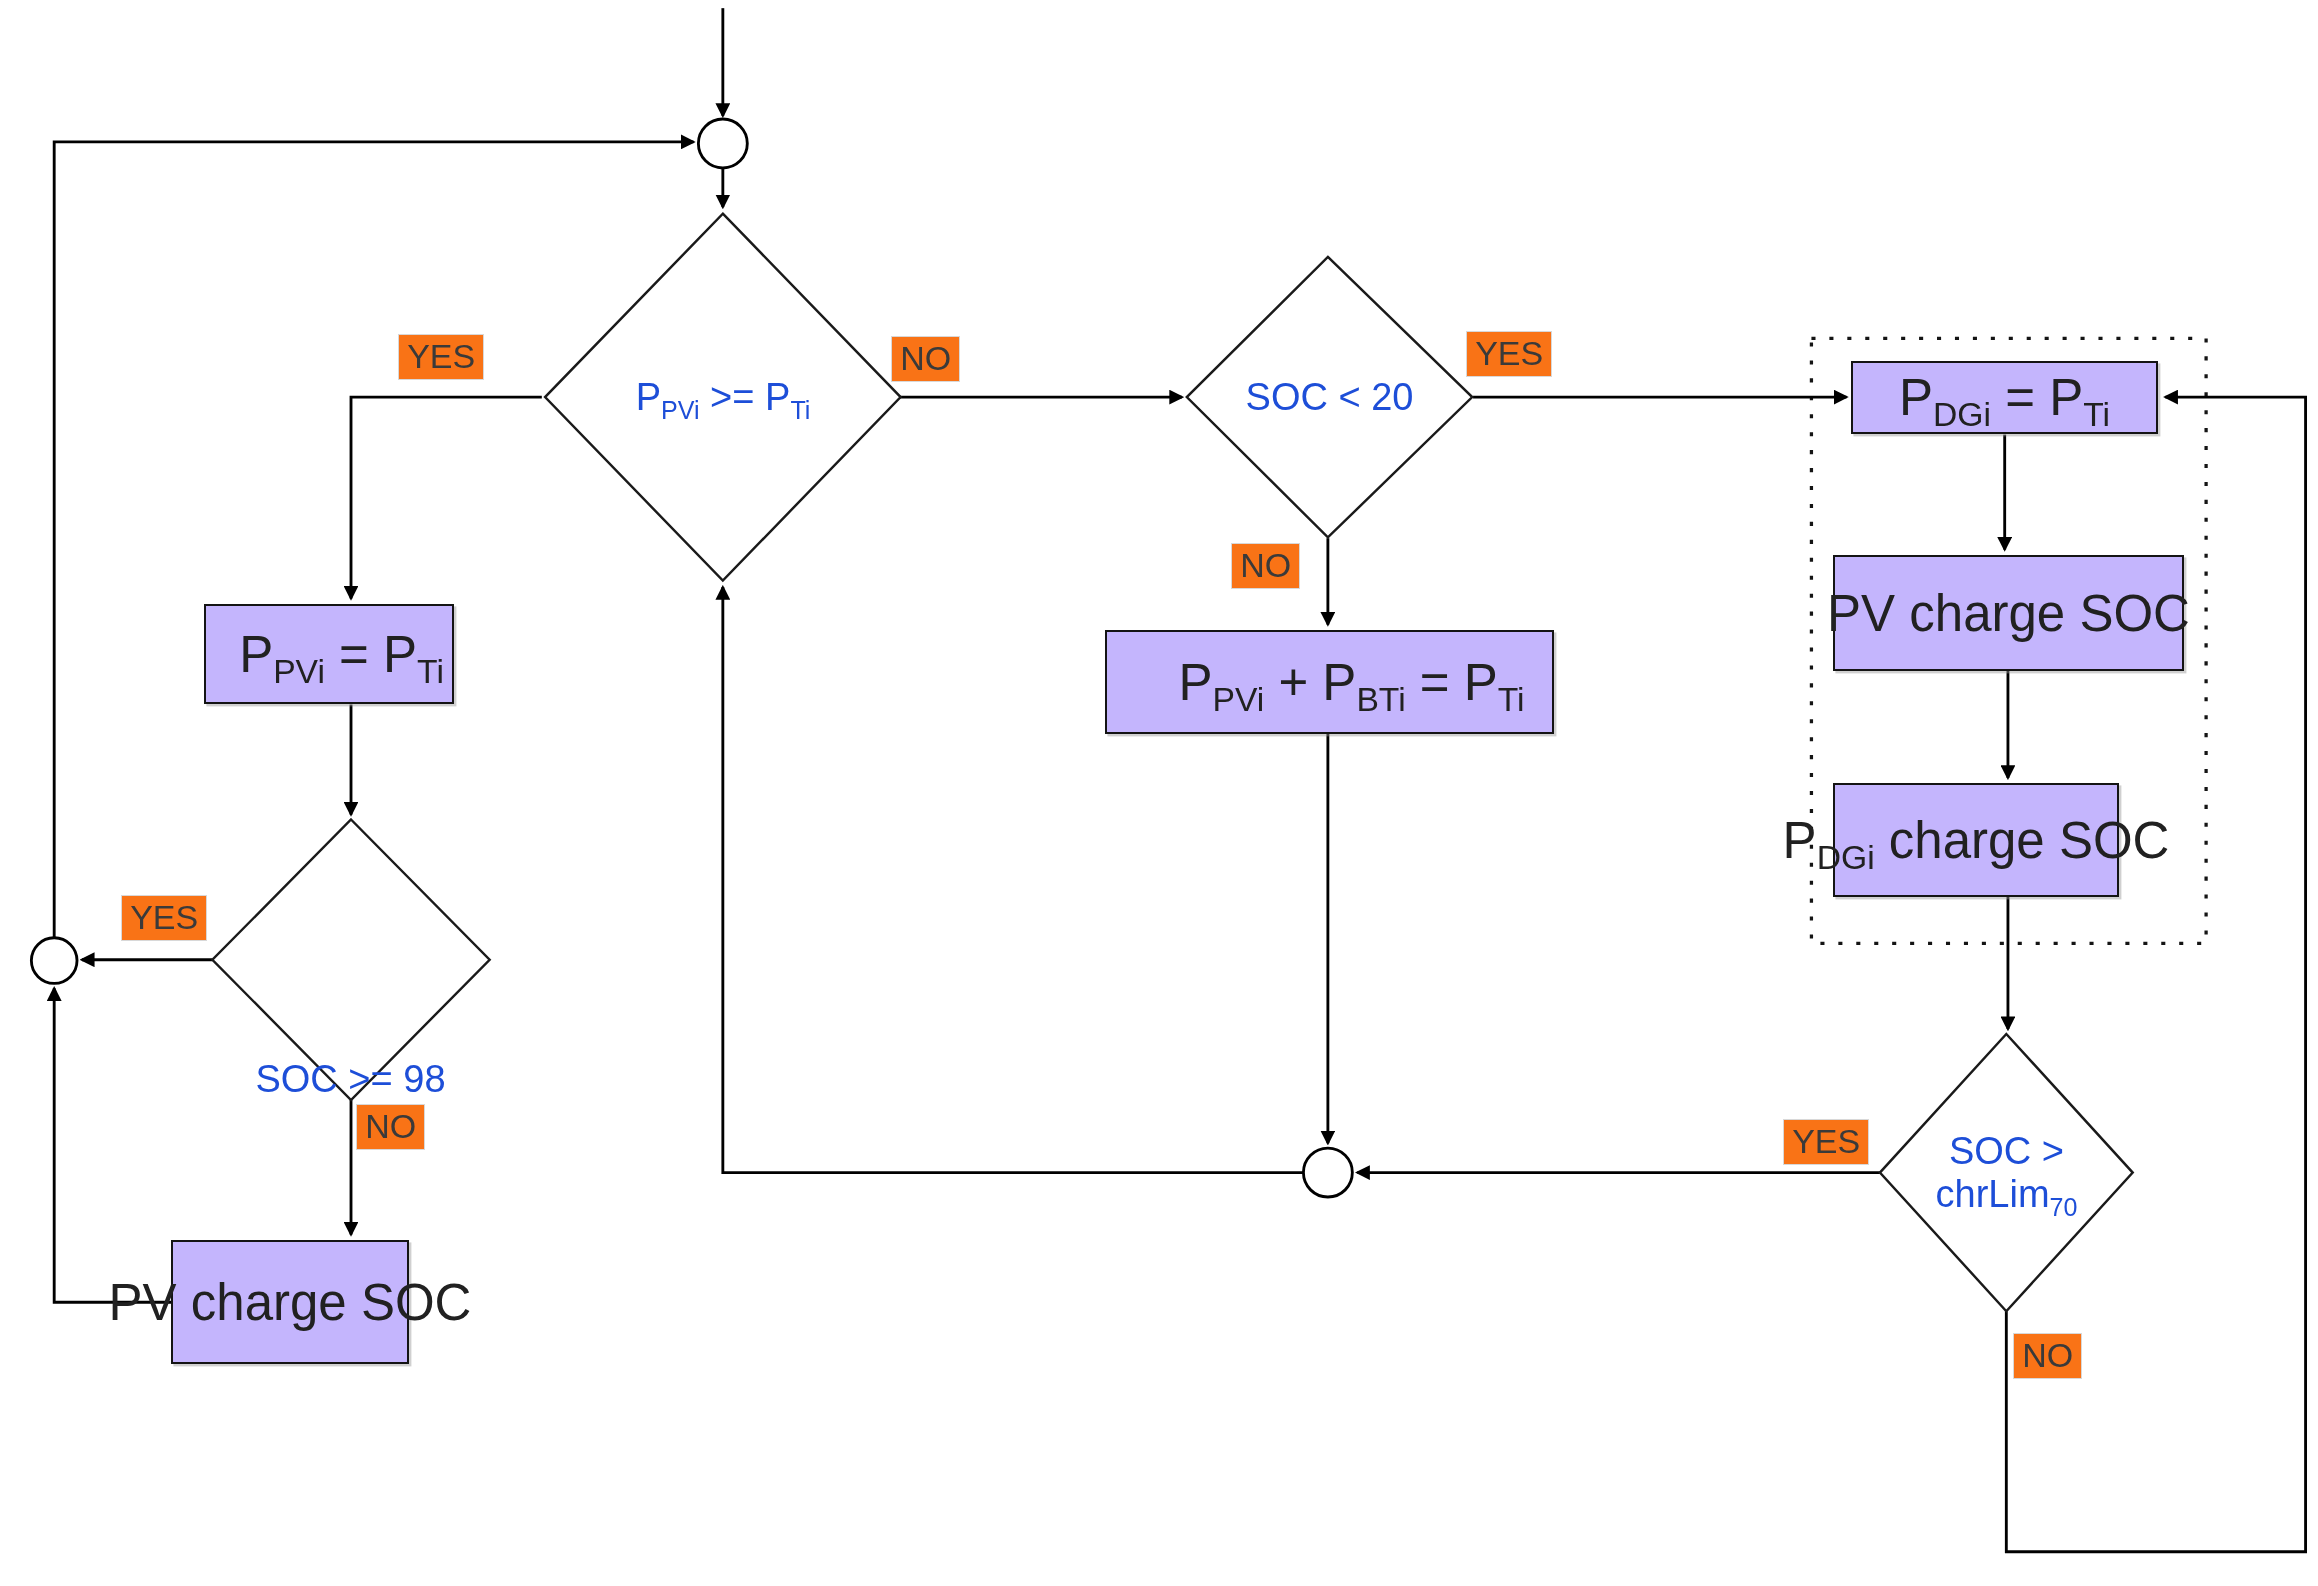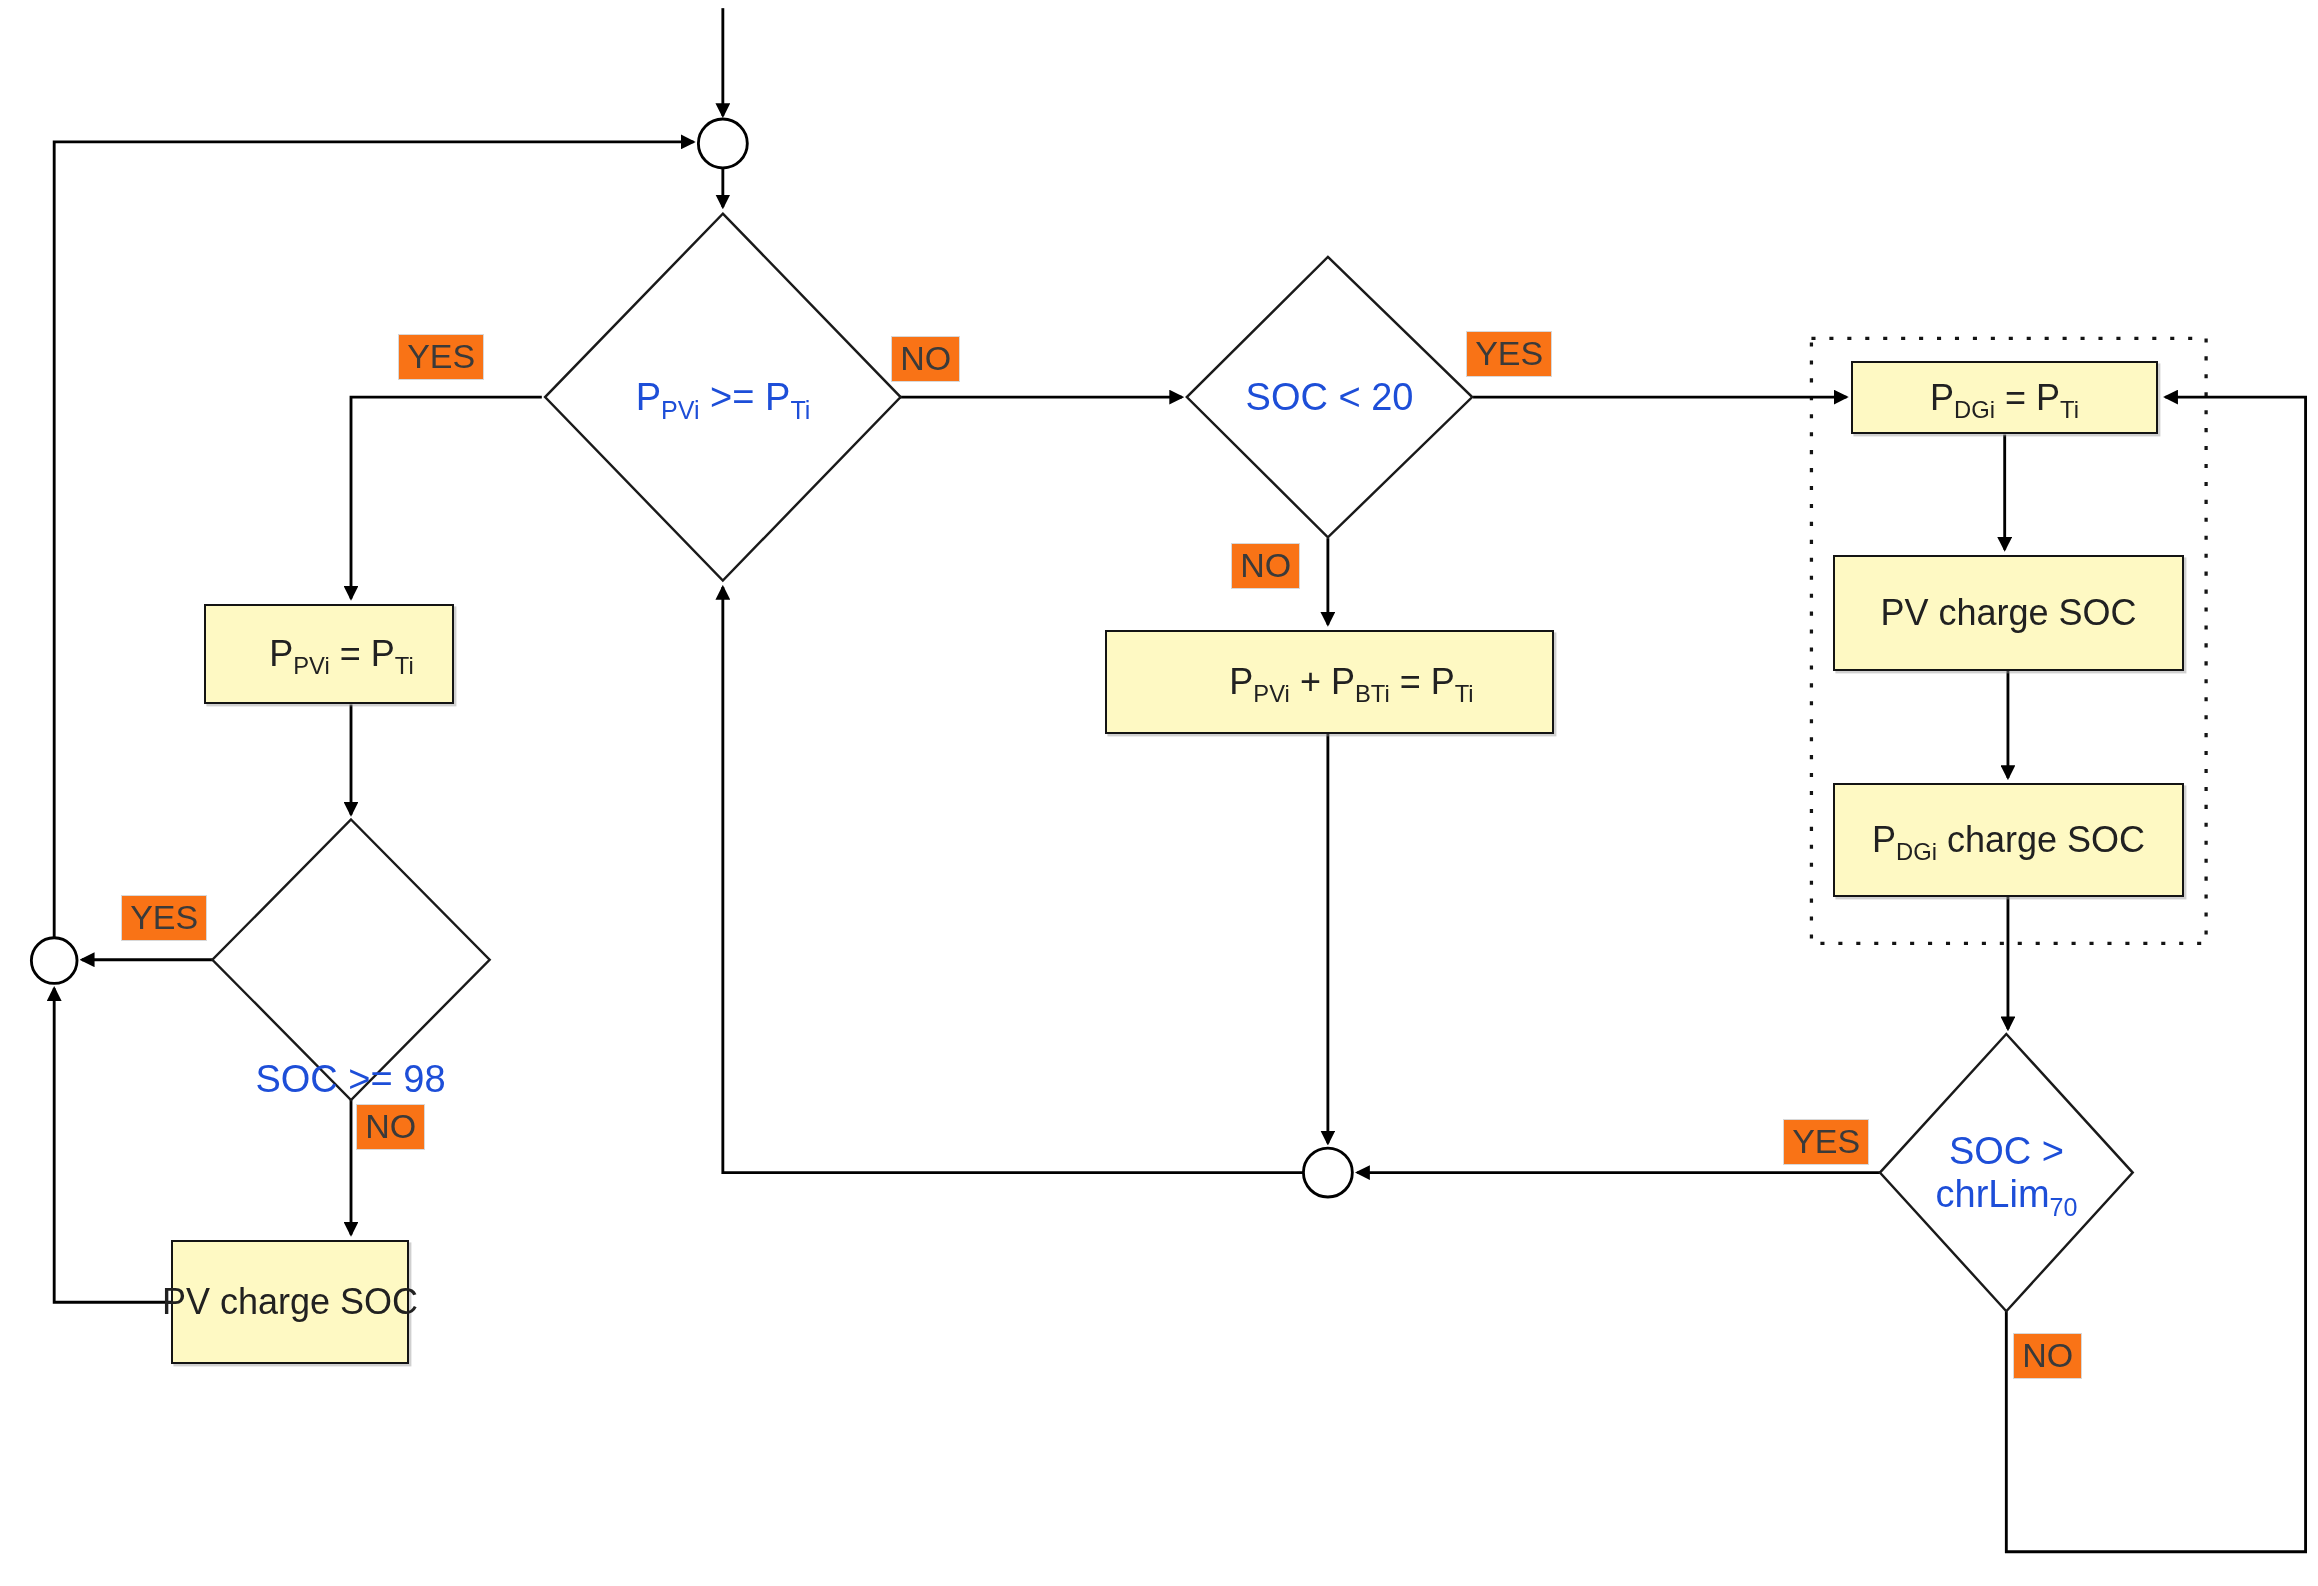--- a/index.html
+++ b/index.html
@@ -1,22 +1,22 @@
 <!DOCTYPE html>
 <html style="font-size:13px"><head>
 <meta charset="utf-8">
 <style>
   html,body{margin:0;padding:0;background:#ffffff;}
   body{width:2319px;height:1586px;overflow:hidden;
        font-family:"Liberation Sans", sans-serif;}
   #canvas{position:relative;width:2319px;height:1586px;background:#ffffff;}
   #wires{position:absolute;left:0;top:0;}
   .box{position:absolute;display:flex;align-items:center;justify-content:center;
-       background:#fef9c3;border:2.4px solid #141414;box-sizing:border-box;
-       font-size:36px;color:#212121;white-space:nowrap;
+       background:#c4b5fd;border:2.4px solid #141414;box-sizing:border-box;
+       font-size:51px;color:#212121;white-space:nowrap;
        box-shadow:2.4px 2.4px 0 rgba(150,150,150,0.45);}
   .dtext{position:absolute;display:flex;flex-direction:column;align-items:center;
        justify-content:center;font-size:38px;color:#1d4ed8;text-align:center;
        white-space:nowrap;pointer-events:none;}
   .chip{position:absolute;background:#f97316;border:0.8px solid #d8d8d8;
        color:#3a3a3a;font-size:34px;line-height:1.15;padding:2.4px 8.2px;
        white-space:nowrap;}
   sub{font-size:0.66em;line-height:0;}
 </style>
 </head>
@@ -90,21 +90,21 @@
   </div>
   <div class="box" style="left:1105px;top:630px;width:449px;height:104px;padding-left:44px;">
     <span><span>P</span><sub>PVi</sub><span> + P</span><sub>BTi</sub><span> = P</span><sub>Ti</sub></span>
   </div>
   <div class="box" style="left:1851px;top:361px;width:307px;height:73px;">
     <span><span>P</span><sub>DGi</sub><span> = P</span><sub>Ti</sub></span>
   </div>
   <div class="box" style="left:1833px;top:555px;width:351px;height:116px;">
     <span>PV charge SOC</span>
   </div>
-  <div class="box" style="left:1833px;top:783px;width:351px;height:114px;">
+  <div class="box" style="left:1833px;top:783px;width:286px;height:114px;">
     <span><span>P</span><sub>DGi</sub><span> charge SOC</span></span>
   </div>
 
   <div class="chip" style="left:398px;top:334px;">YES</div>
   <div class="chip" style="left:891px;top:336px;">NO</div>
   <div class="chip" style="left:1466px;top:331px;">YES</div>
   <div class="chip" style="left:1231px;top:543px;">NO</div>
   <div class="chip" style="left:121px;top:895px;">YES</div>
   <div class="chip" style="left:356px;top:1104px;">NO</div>
   <div class="chip" style="left:1783px;top:1119px;">YES</div>

